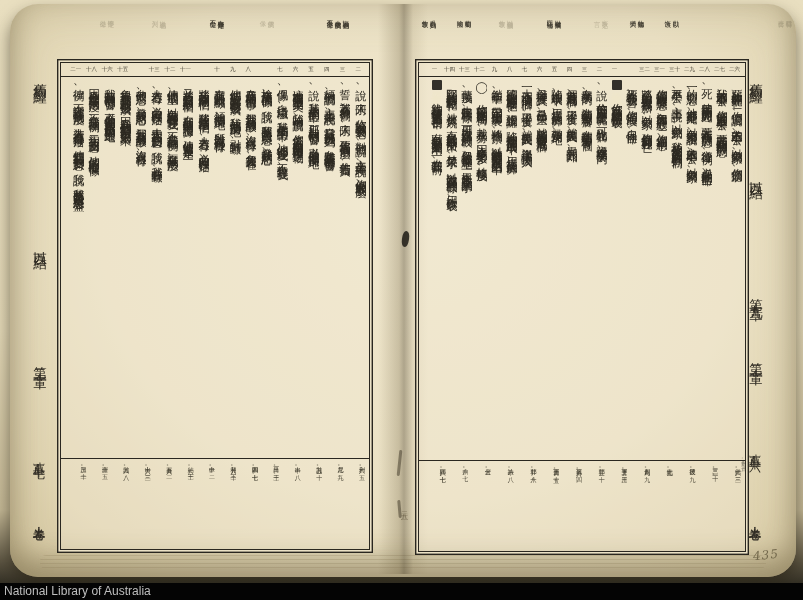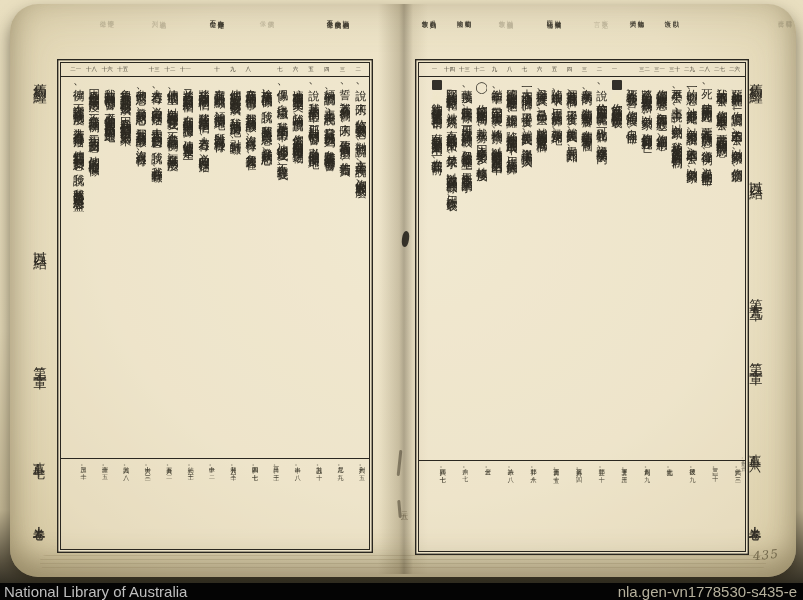--- a/index.html
+++ b/index.html
@@ -59,21 +59,21 @@
     border-radius:45%;transform:rotate(8deg);opacity:.85;}
   .stitch{position:absolute;left:398px;width:3px;height:26px;background:rgba(60,52,36,.5);border-radius:2px;}
   .stitch.s1{top:450px;transform:rotate(6deg);}
   .stitch.s2{top:500px;height:18px;transform:rotate(-5deg);}
   .pencil-435{position:absolute;left:753px;top:548px;font-family:"DejaVu Serif",serif;
     font-style:italic;font-size:12px;color:rgba(100,90,64,.85);transform:rotate(-6deg);letter-spacing:1px;}
   .pencil-gutter{position:absolute;left:399px;top:506px;writing-mode:vertical-rl;text-orientation:upright;
     font-size:7px;color:rgba(100,90,65,.55);letter-spacing:1px;}
   
   .footer-bar{position:absolute;left:0;right:0;bottom:0;height:17px;background:#040404;}
-  .footer-bar span{position:absolute;top:0;line-height:17px;font-size:15px;color:#bfbfbf;
+  .footer-bar span{position:absolute;top:0;line-height:17px;font-size:12px;color:#bfbfbf;
     font-family:"Liberation Sans",sans-serif;}
   .f-left{left:4px;}
   .f-right{right:6px;color:#b5b09c !important;}
 </style>
 </head>
 <body>
 
 <div class="scene">
   <div class="book">
     <div class="book-edge"></div>
@@ -284,15 +284,14 @@
   </div>
 
   <div class="inkblot"></div>
   <div class="stitch s1"></div>
   <div class="stitch s2"></div>
   <div class="pencil-435">435</div>
   <div class="pencil-gutter">二八五</div>
 
   <div class="footer-bar">
     <span class="f-left">National Library of Australia</span>
-    <span class="f-right">nla.gen-vn1778530-s435-e</span>
   </div>
 </div>
 
 </body></html>

